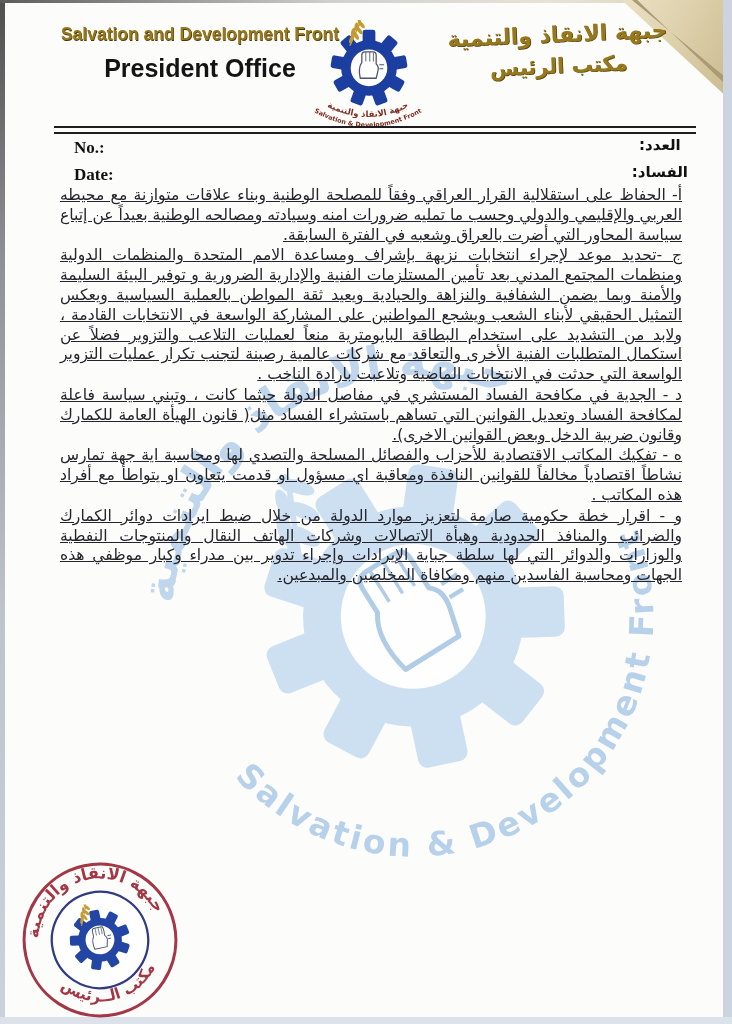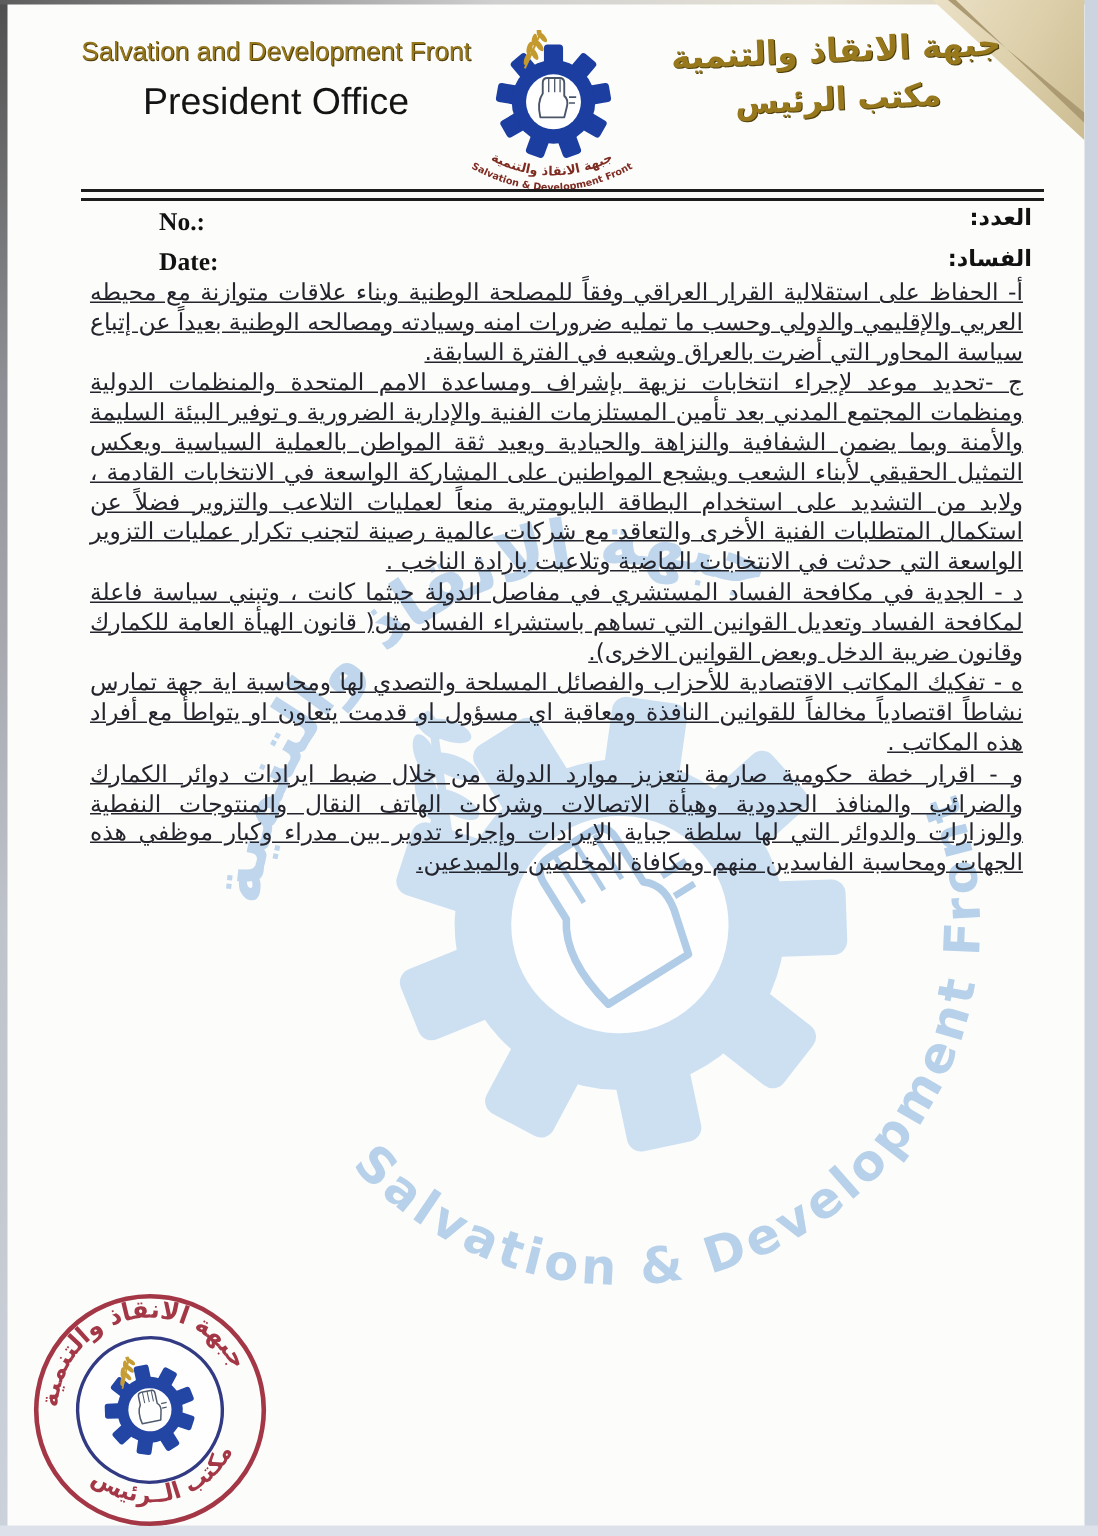--- a/index.html
+++ b/index.html
@@ -12,38 +12,38 @@
     background:linear-gradient(to right,#5c5c5c,#cfcfcf 45%,#e7e3d6 75%,#d9cfb4);}
   .edge-right{position:absolute;right:0;top:0;width:9px;height:100%;background:#ccd4e0;}
   .edge-bottom{position:absolute;left:0;bottom:0;width:100%;height:7px;background:#dde2ea;}
   
   .corner-fold{position:absolute;top:0;right:9px;width:130px;height:114px;}
   .fold-a{position:absolute;inset:0;background:linear-gradient(118deg,#f0e7d1 0%,#ddd0ab 55%,#c9b98e 100%);
           clip-path:polygon(22% 0,100% 0,100% 82%);}
   .fold-line{position:absolute;inset:0;background:#ab9a72;
           clip-path:polygon(30% 0,34% 0,100% 72%,100% 66%);}
   
-  .header-en{position:absolute;left:36px;top:24px;width:296px;text-align:center;
-    font-family:"Liberation Sans",sans-serif;font-weight:normal;}
+  .header-en{position:absolute;left:52px;top:24px;width:296px;text-align:center;
+    font-family:"Liberation Sans",sans-serif;font-weight:bold;}
   .header-en .l1{font-size:17.5px;color:#97781c;text-shadow:.6px .6px 0 #4a3a08;}
   .header-en .l2{font-size:25px;color:#141414;margin-top:9px;}
   .header-ar{position:absolute;right:56px;top:22px;width:236px;text-align:center;
     font-weight:bold;transform:rotate(-2.5deg);direction:rtl;}
   .header-ar .l1{font-size:22px;color:#97781c;text-shadow:.7px .7px 0 #50400c;}
   .header-ar .l2{font-size:21px;color:#97781c;text-shadow:.7px .7px 0 #50400c;margin-top:7px;}
   .logo-box{position:absolute;left:300px;top:12px;width:136px;height:122px;}
   .divider{position:absolute;left:54px;right:36px;top:126px;height:4px;
     border-top:2.5px solid #1d1d1d;border-bottom:2.5px solid #1d1d1d;}
   
   .ref-en{position:absolute;left:74px;top:138px;font-family:"Liberation Serif",serif;
     font-weight:bold;font-size:17px;color:#111;}
-  .ref-en div{margin-bottom:7px;margin-left:32px;}
+  .ref-en div{margin-bottom:7px;}
   .ref-ar{position:absolute;right:44px;top:136px;direction:rtl;text-align:right;
     font-weight:bold;font-size:15px;color:#111;}
-  .ref-ar div{margin-bottom:9px;}
+  .ref-ar div{margin-bottom:9px;text-align:center;}
   
   .letter-body{position:absolute;right:50px;left:60px;top:186px;z-index:2;
     direction:rtl;text-align:justify;font-size:15.6px;line-height:19.8px;color:#24242c;}
   .letter-body p{margin:0 0 1px 0;text-decoration:underline;}
   
   .watermark{position:absolute;left:128px;top:328px;width:560px;height:560px;z-index:1;
     transform:rotate(-32deg);pointer-events:none;opacity:.95;}
   
   .stamp{position:absolute;left:18px;top:858px;width:164px;height:164px;z-index:3;opacity:.96;}
   svg text{font-family:"DejaVu Sans",sans-serif;}

